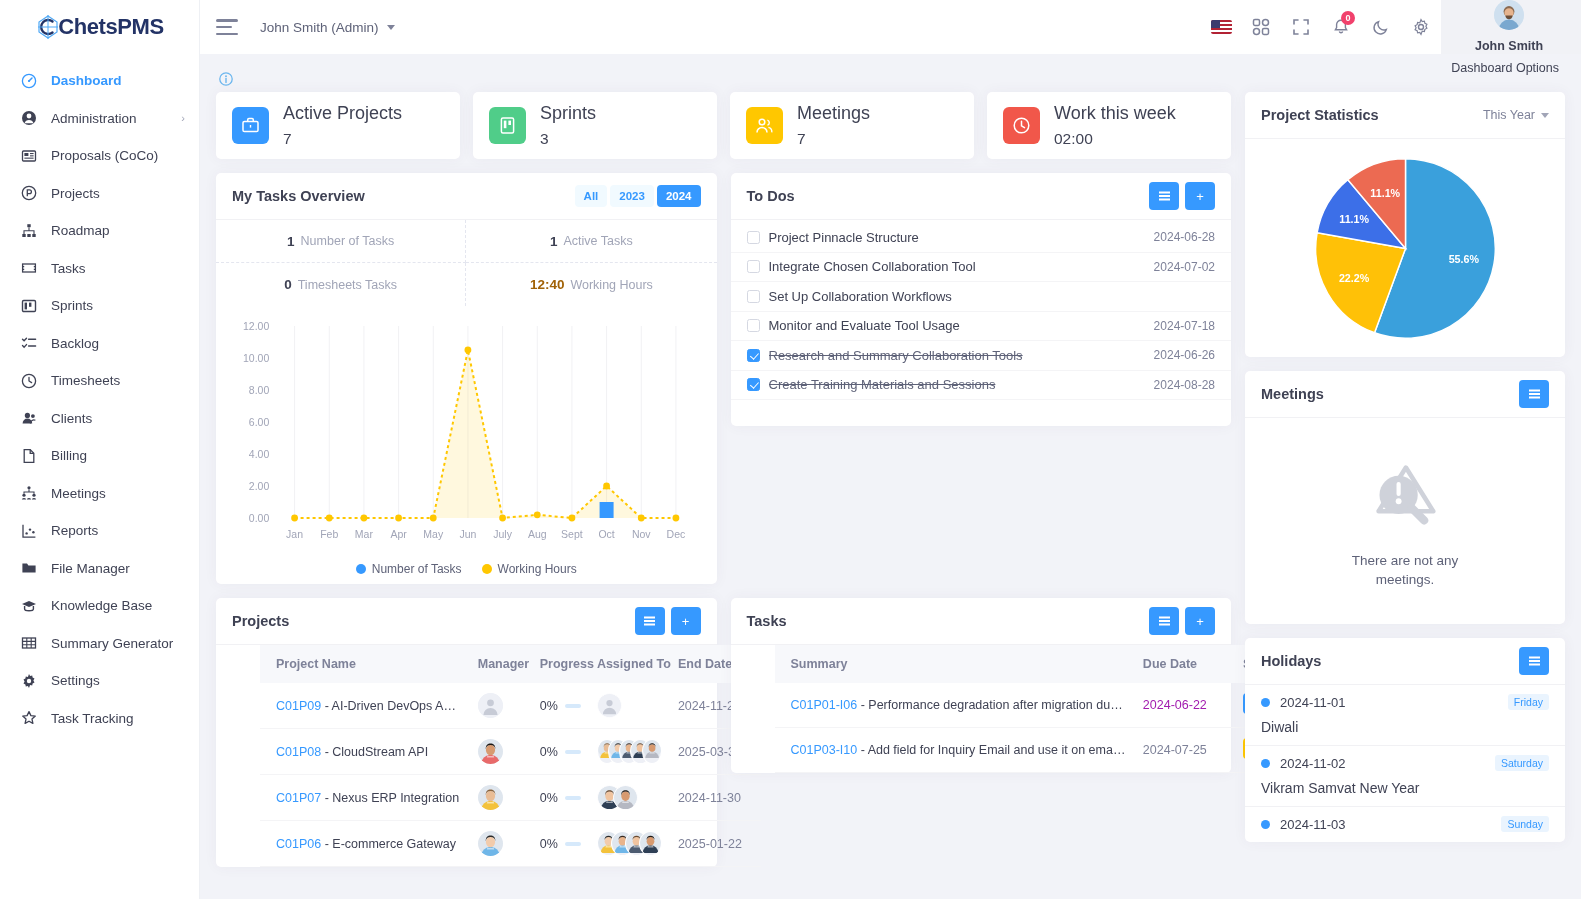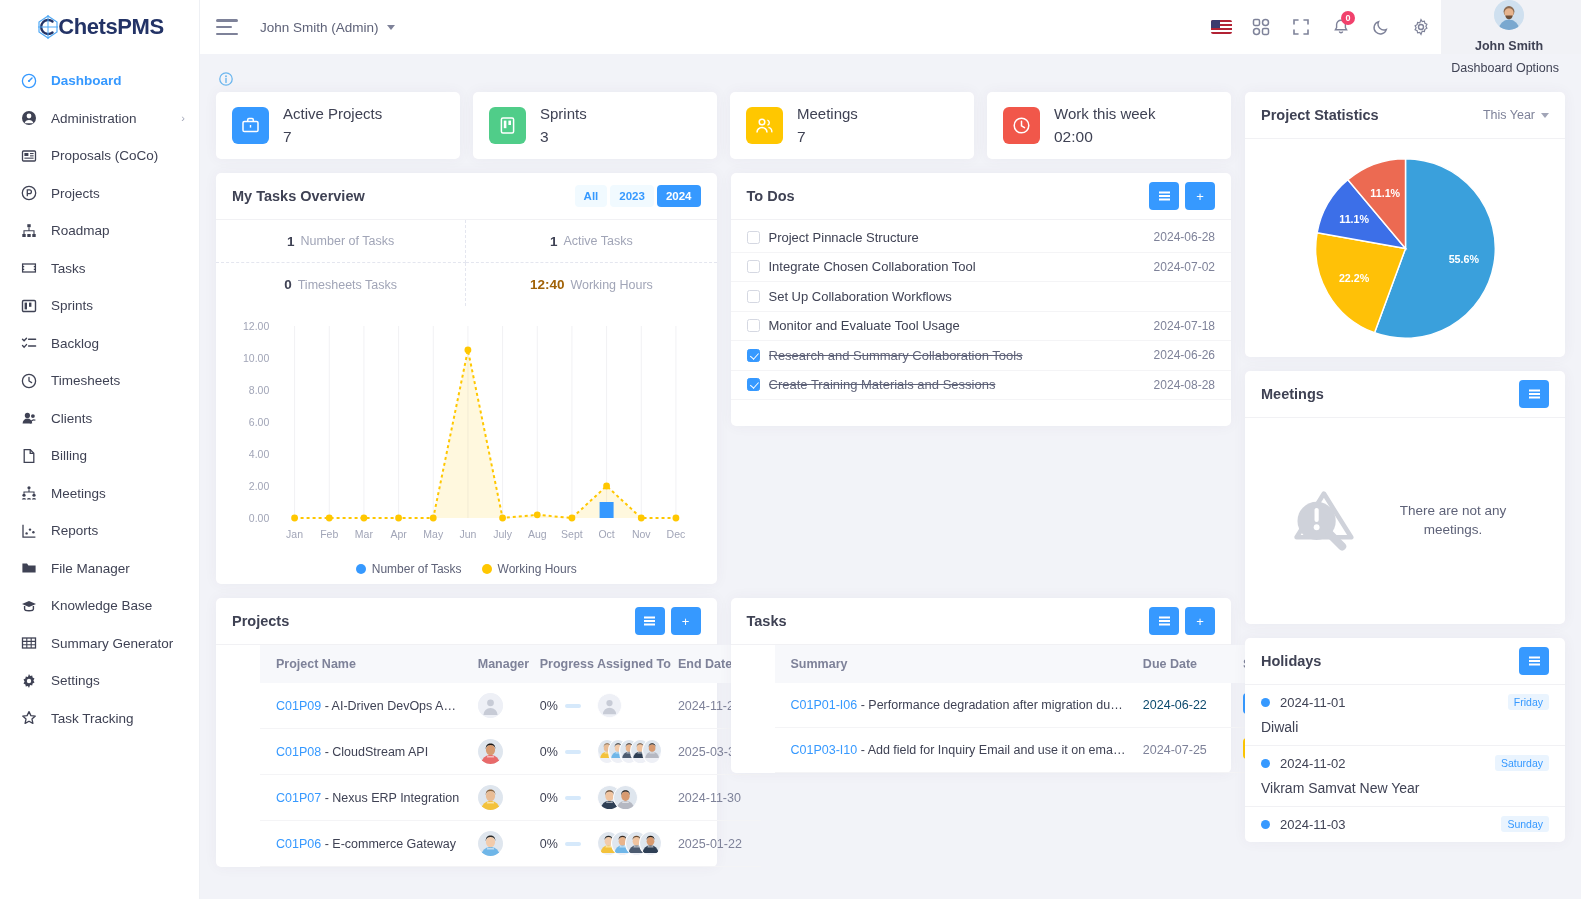--- a/index.html
+++ b/index.html
@@ -99,21 +99,21 @@
   .btn-sq.menu span { display:block; width: 11px; height: 1.6px; background:#fff; box-shadow: 0 -3.5px 0 #fff, 0 3.5px 0 #fff; }
 
   
   .stats { display: flex; gap: 13px; }
   .stat {
     flex: 1; background: #fff; border-radius: 5px; box-shadow: 0 0 14px 0 rgba(82,63,105,.05);
     height: 67px; display: flex; align-items: center; padding: 0 16px; gap: 14px;
   }
   .stat-ico { width: 37px; height: 37px; border-radius: 6px; display: flex; align-items: center; justify-content: center; color: #fff; flex: 0 0 37px; }
   .stat-ico svg { width: 19px; height: 19px; }
-  .stat-label { font-size: 15px; color: #3f4254; line-height: 1.5; }
+  .stat-label { font-size: 18px; color: #3f4254; line-height: 1.5; }
   .stat-value { font-size: 15.5px; color: #3f4254; line-height: 1.5; }
 
   
   .mid-row { display: flex; gap: 14px; margin-top: 14px; align-items: flex-start; }
   .panel-tasks { flex: 1 1 0; min-width: 0; }
   .panel-todos { flex: 1 1 0; min-width: 0; }
 
   .yr-toggle { margin-left: auto; display: flex; gap: 3px; }
   .yr {
     padding: 4px 9px; border-radius: 4px; font-size: 11.5px; font-weight: 600;
@@ -179,21 +179,21 @@
   .ava-stack .avatar-sm { margin-left: -9px; border: 1.5px solid #fff; }
   .ava-stack .avatar-sm:first-child { margin-left: 0; }
   .prog-wrap { display: flex; align-items: center; gap: 7px; }
   .prog-bar { width: 34px; height: 4px; border-radius: 3px; background: #d6e9fb; }
   .badge-pill { display: inline-block; width: 26px; height: 21px; border-radius: 4px; }
 
   
   .sel-year { margin-left: auto; display: flex; align-items: center; gap: 6px; font-size: 12.5px; color: #7e8299; cursor: pointer; }
   .chev { width: 0; height: 0; border-left: 4px solid transparent; border-right: 4px solid transparent; border-top: 5px solid #a1a5b7; }
   .pie-wrap { height: 218px; display: flex; align-items: center; justify-content: center; }
-  .empty-wrap { height: 206px; display: flex; flex-direction: row; align-items: center; justify-content: center; gap: 14px; }
+  .empty-wrap { height: 206px; display: flex; flex-direction: column; align-items: center; justify-content: center; gap: 14px; }
   .empty-text { font-size: 13.5px; color: #5e6278; text-align: center; line-height: 1.4; width: 150px; }
   .hol-item { padding: 9px 16px 10px 16px; border-bottom: 1px solid #f1f1f4; }
   .hol-top { display: flex; align-items: center; gap: 10px; }
   .hol-dot { width: 9px; height: 9px; border-radius: 50%; background: #3699ff; flex: 0 0 9px; }
   .hol-date { font-size: 13px; color: #3f4254; }
   .hol-day { margin-left: auto; font-size: 10.5px; color: #3699ff; background: #eaf4fe; border-radius: 3px; padding: 2px 6px; }
   .hol-name { font-size: 14px; color: #3f4254; margin-top: 9px; }
 </style>
 </head>
 <body>
@@ -895,21 +895,21 @@
                 <thead>
                   <tr>
                     <th>Summary</th>
                     <th>Due Date</th>
                     <th>St</th>
                   </tr>
                 </thead>
                 <tbody id="tasks-tbody">
                     <tr>
                       <td><span class="pcode">C01P01-I06</span><span> - Performance degradation after migration due to improper reso...</span></td>
-                      <td style="color: #0c4a6e;">2024-06-22</td>
+                      <td style="color: #a21caf;">2024-06-22</td>
                       <td><span class="badge-pill" style="background:#3699ff"></span></td>
                     </tr>
                     <tr>
                       <td><span class="pcode">C01P03-I10</span><span> - Add field for Inquiry Email and use it on email sending</span></td>
                       <td style="color: rgb(126, 130, 153);">2024-07-25</td>
                       <td><span class="badge-pill" style="background:#ffc700"></span></td>
                     </tr>
                   </tbody>
               </table>
             </section>

